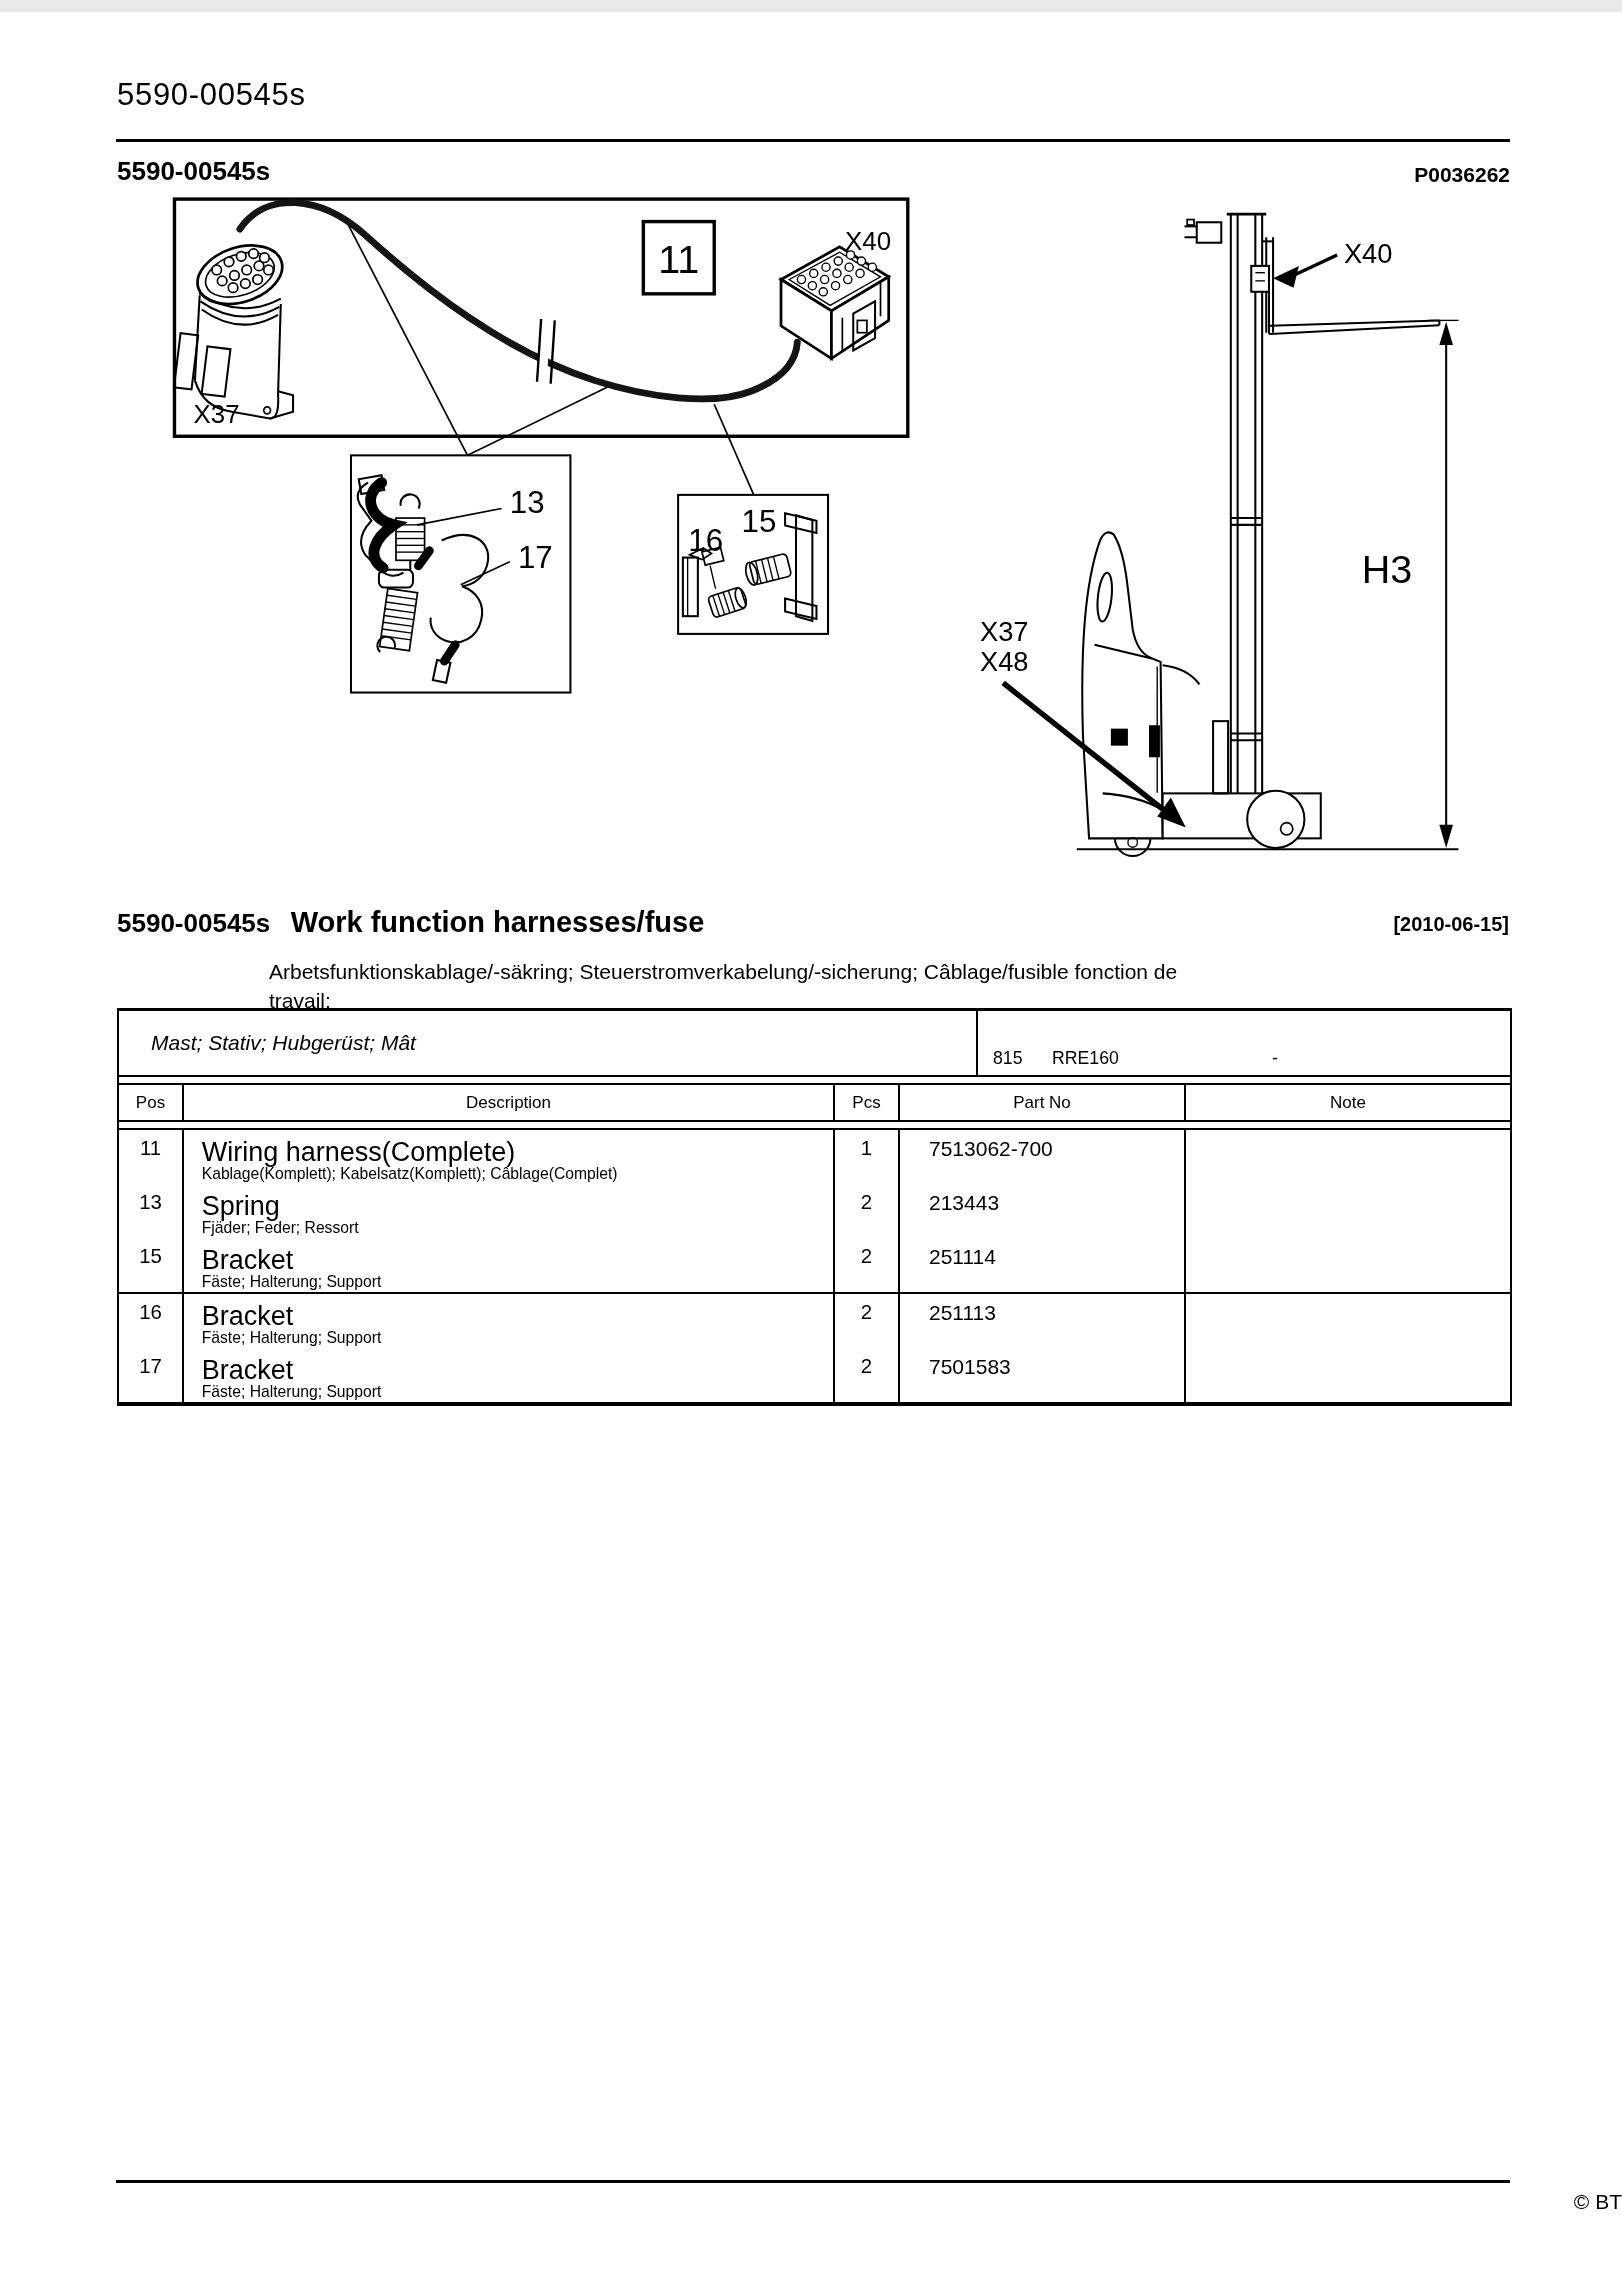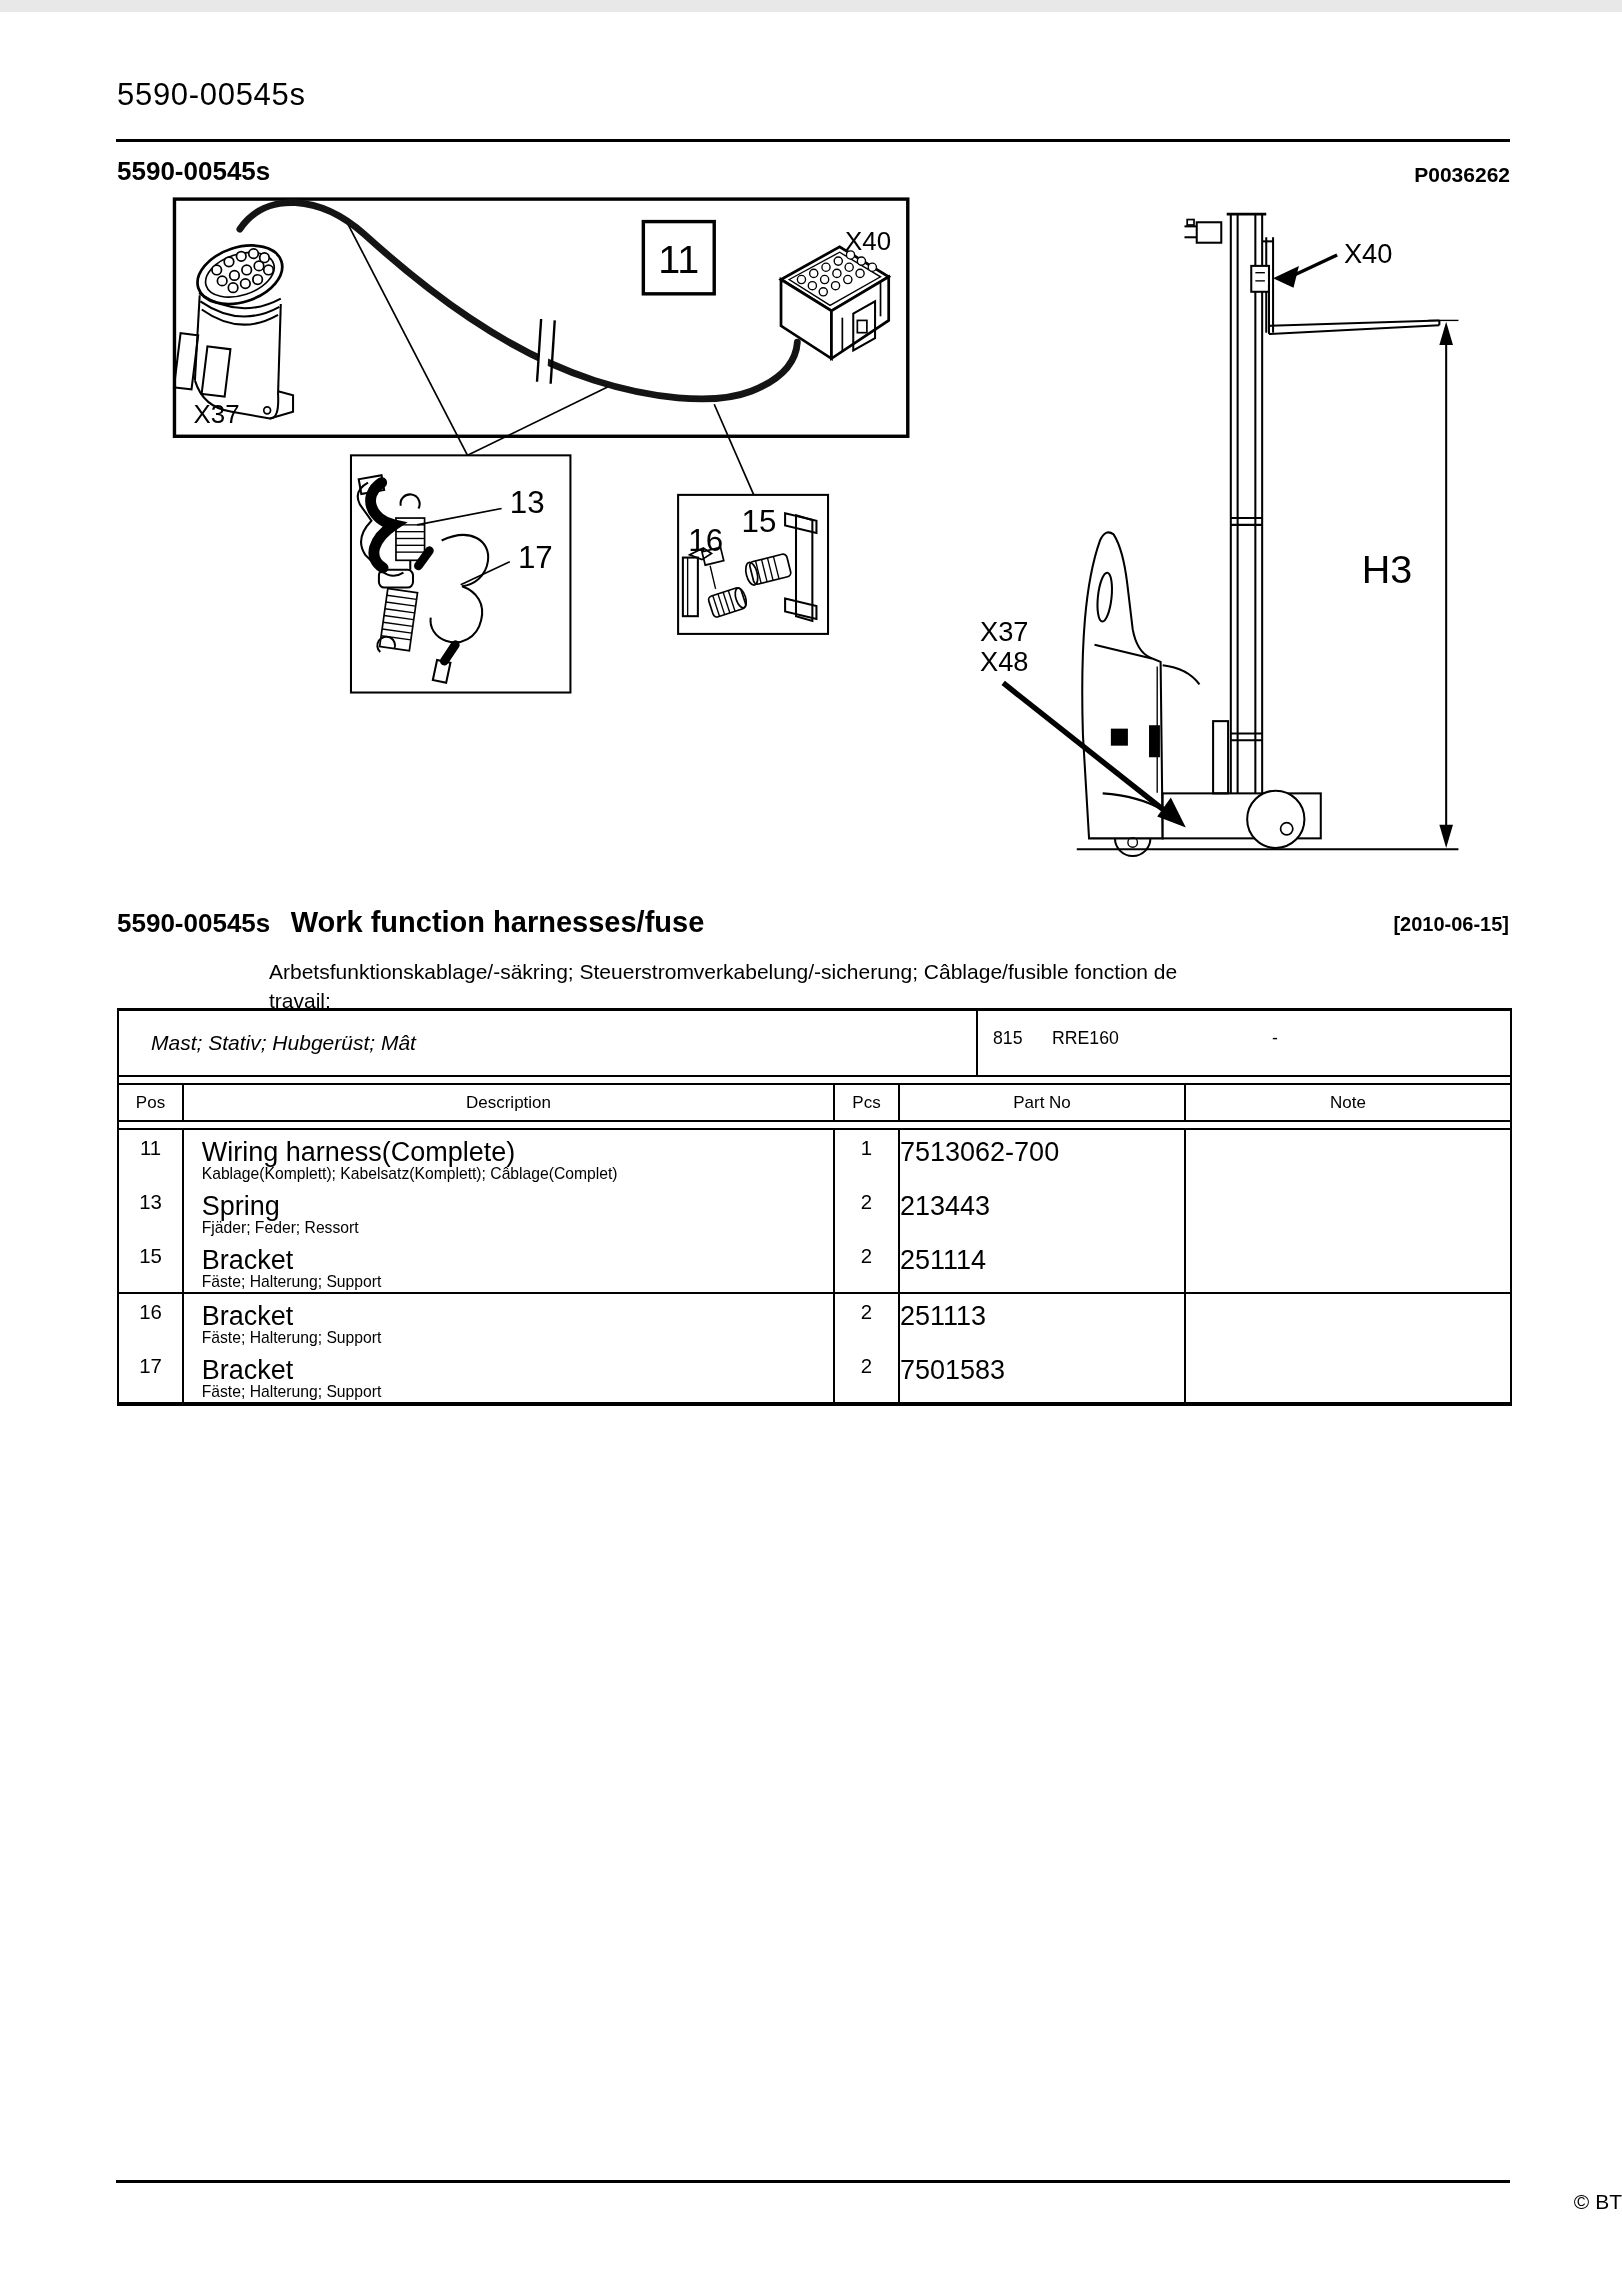--- a/index.html
+++ b/index.html
@@ -17,36 +17,36 @@
   .sec-sub{font-size:21px;line-height:29px}
   svg text{font-family:"Liberation Sans",sans-serif;fill:#000}
 
   
   .tbl{position:absolute;left:117px;top:996px;width:1391px;border:2px solid #000;
        border-top-width:3.4px;border-bottom-width:4.1px;background:#fff}
   .band1{height:64px;display:flex;border-bottom:2px solid #000}
   .band1-left{width:825px;border-right:2px solid #000;display:flex;align-items:center;
               padding-left:32px;font-size:21px;font-style:italic}
   .band1-right{flex:1;position:relative;font-size:17.7px}
-  .band1-right span{position:absolute;top:17px}
+  .band1-right span{position:absolute;top:37px}
   .b-code{left:15px}.b-model{left:74px}.b-dash{left:294px}
   .dbl{height:6.1px;border-bottom:2px solid #000}
   .grid{display:grid;grid-template-columns:65px 651px 65px 286px auto}
   .hdrrow{height:35px;border-bottom:2px solid #000}
   .hdrrow .cell{display:flex;align-items:center;justify-content:center;font-size:17px}
   .cell{border-right:2px solid #000}
   .cell:last-child{border-right:none}
   .trow{height:54px}
   .grp2{border-top:2px solid #000}
   .c-pos{display:flex;justify-content:center;padding-top:6.8px;font-size:20.4px}
   .c-desc{position:relative;padding-left:17.7px}
   .d-main{position:absolute;top:6.8px;font-size:27px;white-space:nowrap}
   .d-sub{position:absolute;top:35px;font-size:15.7px;white-space:nowrap}
   .c-pcs{display:flex;justify-content:center;padding-top:6.8px;font-size:20.4px}
-  .c-part{padding-top:6.8px;font-size:27px}
+  .c-part{padding-left:29px;padding-top:6.8px;font-size:21px}
   .c-note{font-size:15.7px}
   .footer-copy{font-size:21px;text-align:right;width:100%}
 </style>
 </head>
 <body>
 
 <div id="page">
 
   <div class="abs hdr-light" style="left:117px;top:65px">5590-00545s</div>
   <div class="rule" style="left:116px;top:127px;width:1394px;height:2.7px"></div>

